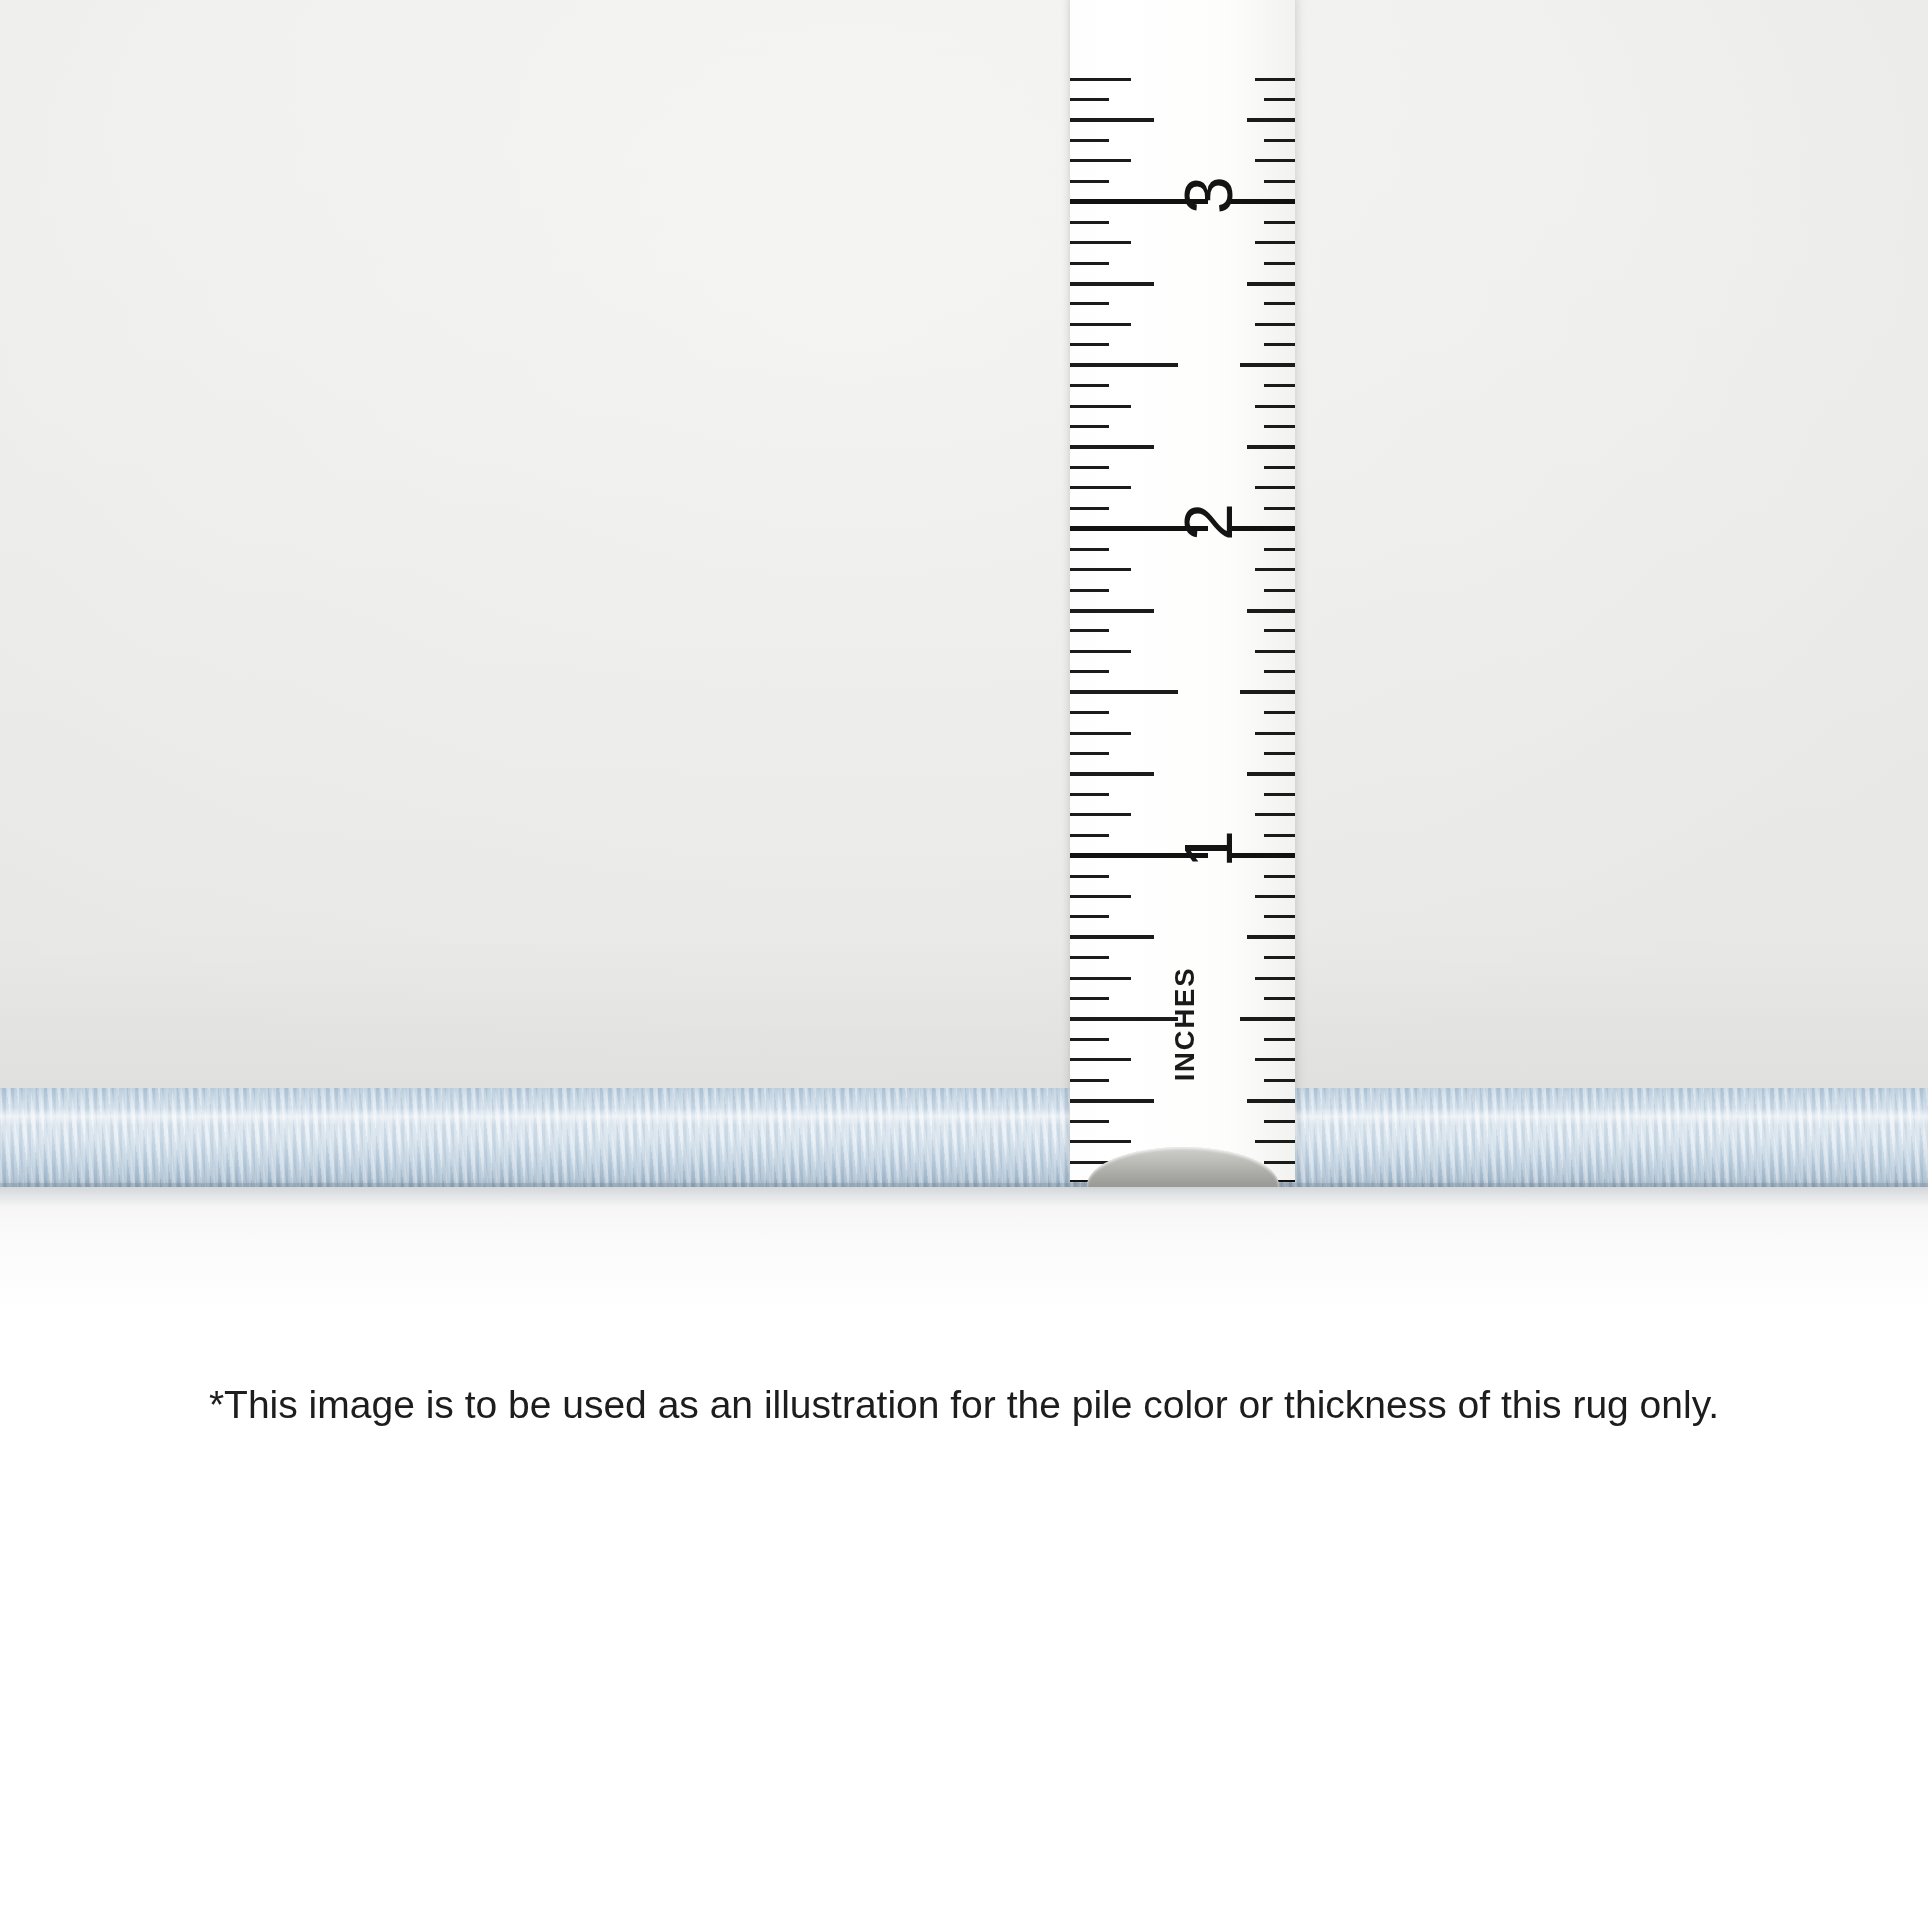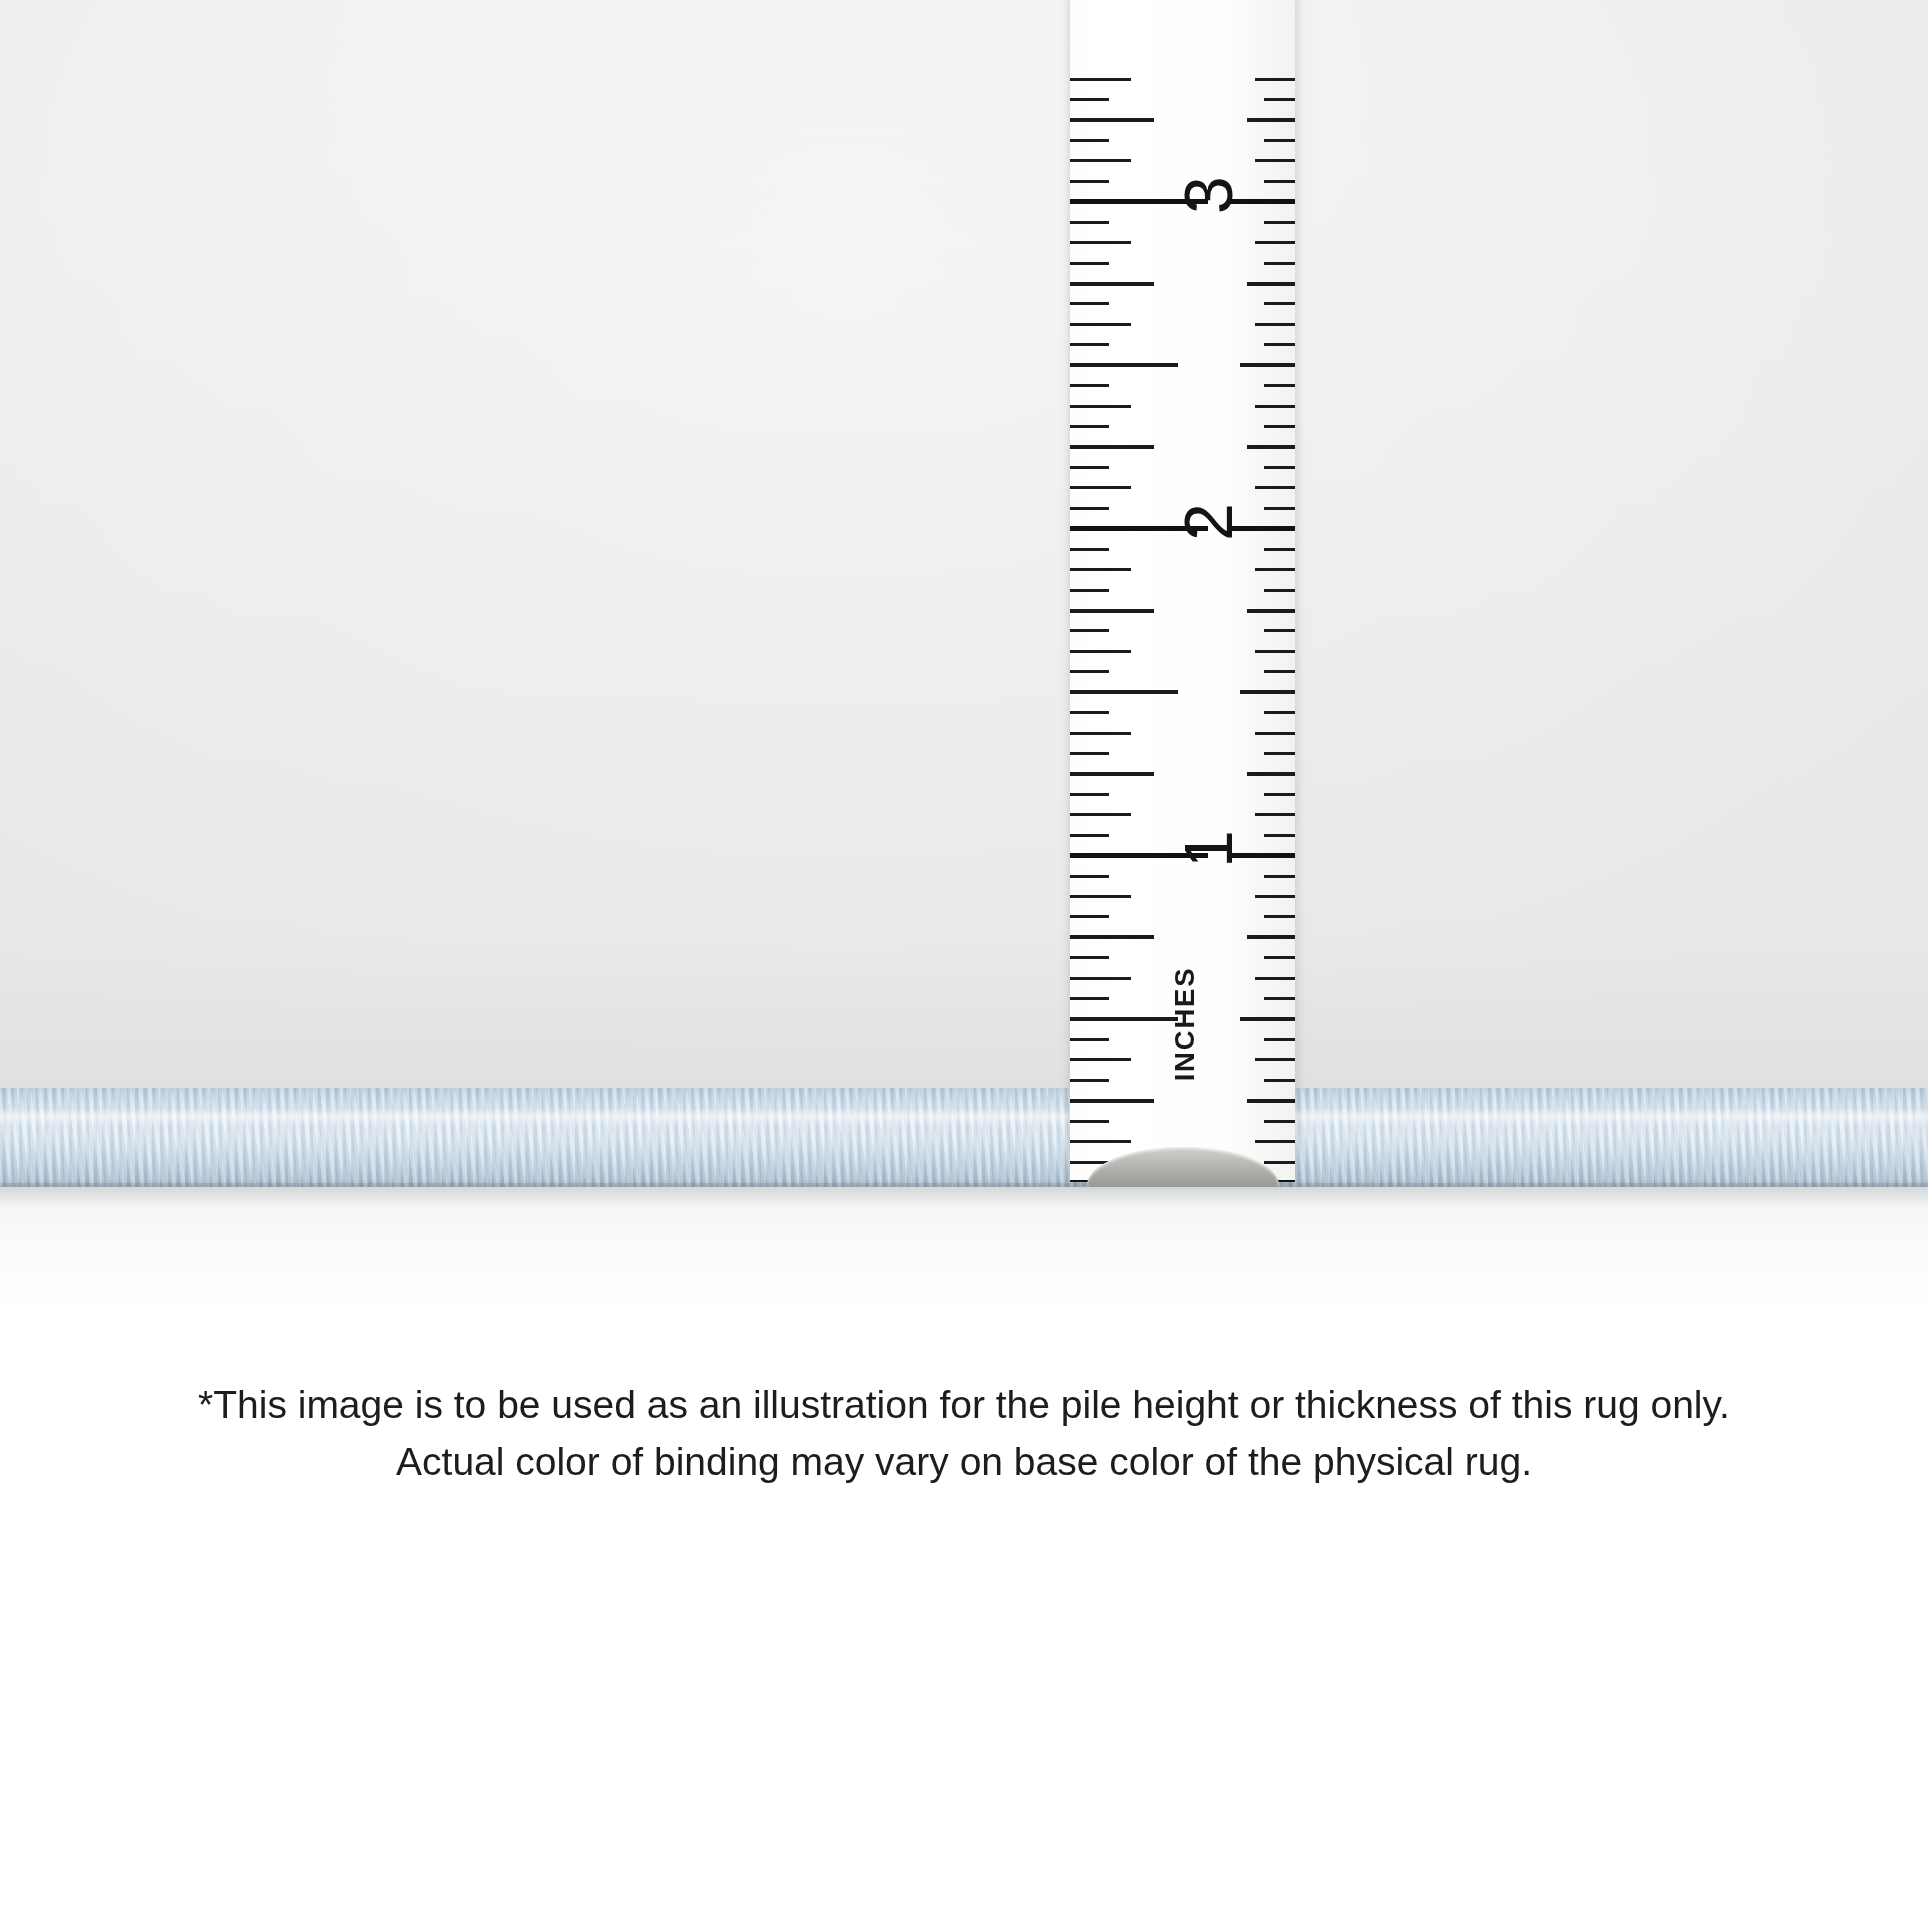--- a/index.html
+++ b/index.html
@@ -328,16 +328,15 @@
       </div>
   </div>
 
   <div class="ruler-tip">
     <div class="metal"></div>
   </div>
 
 </div>
 
 <div class="caption">
-  <span class="line">*This image is to be used as an illustration for the pile height or thickness of this rug only.</span>
-  <span class="line">Actual color of binding may vary on base color of the physical rug.</span>
+  <span class="line">*This image is to be used as an illustration for the pile color or thickness of this rug only.</span>
 </div>
 
 
 </body></html>

